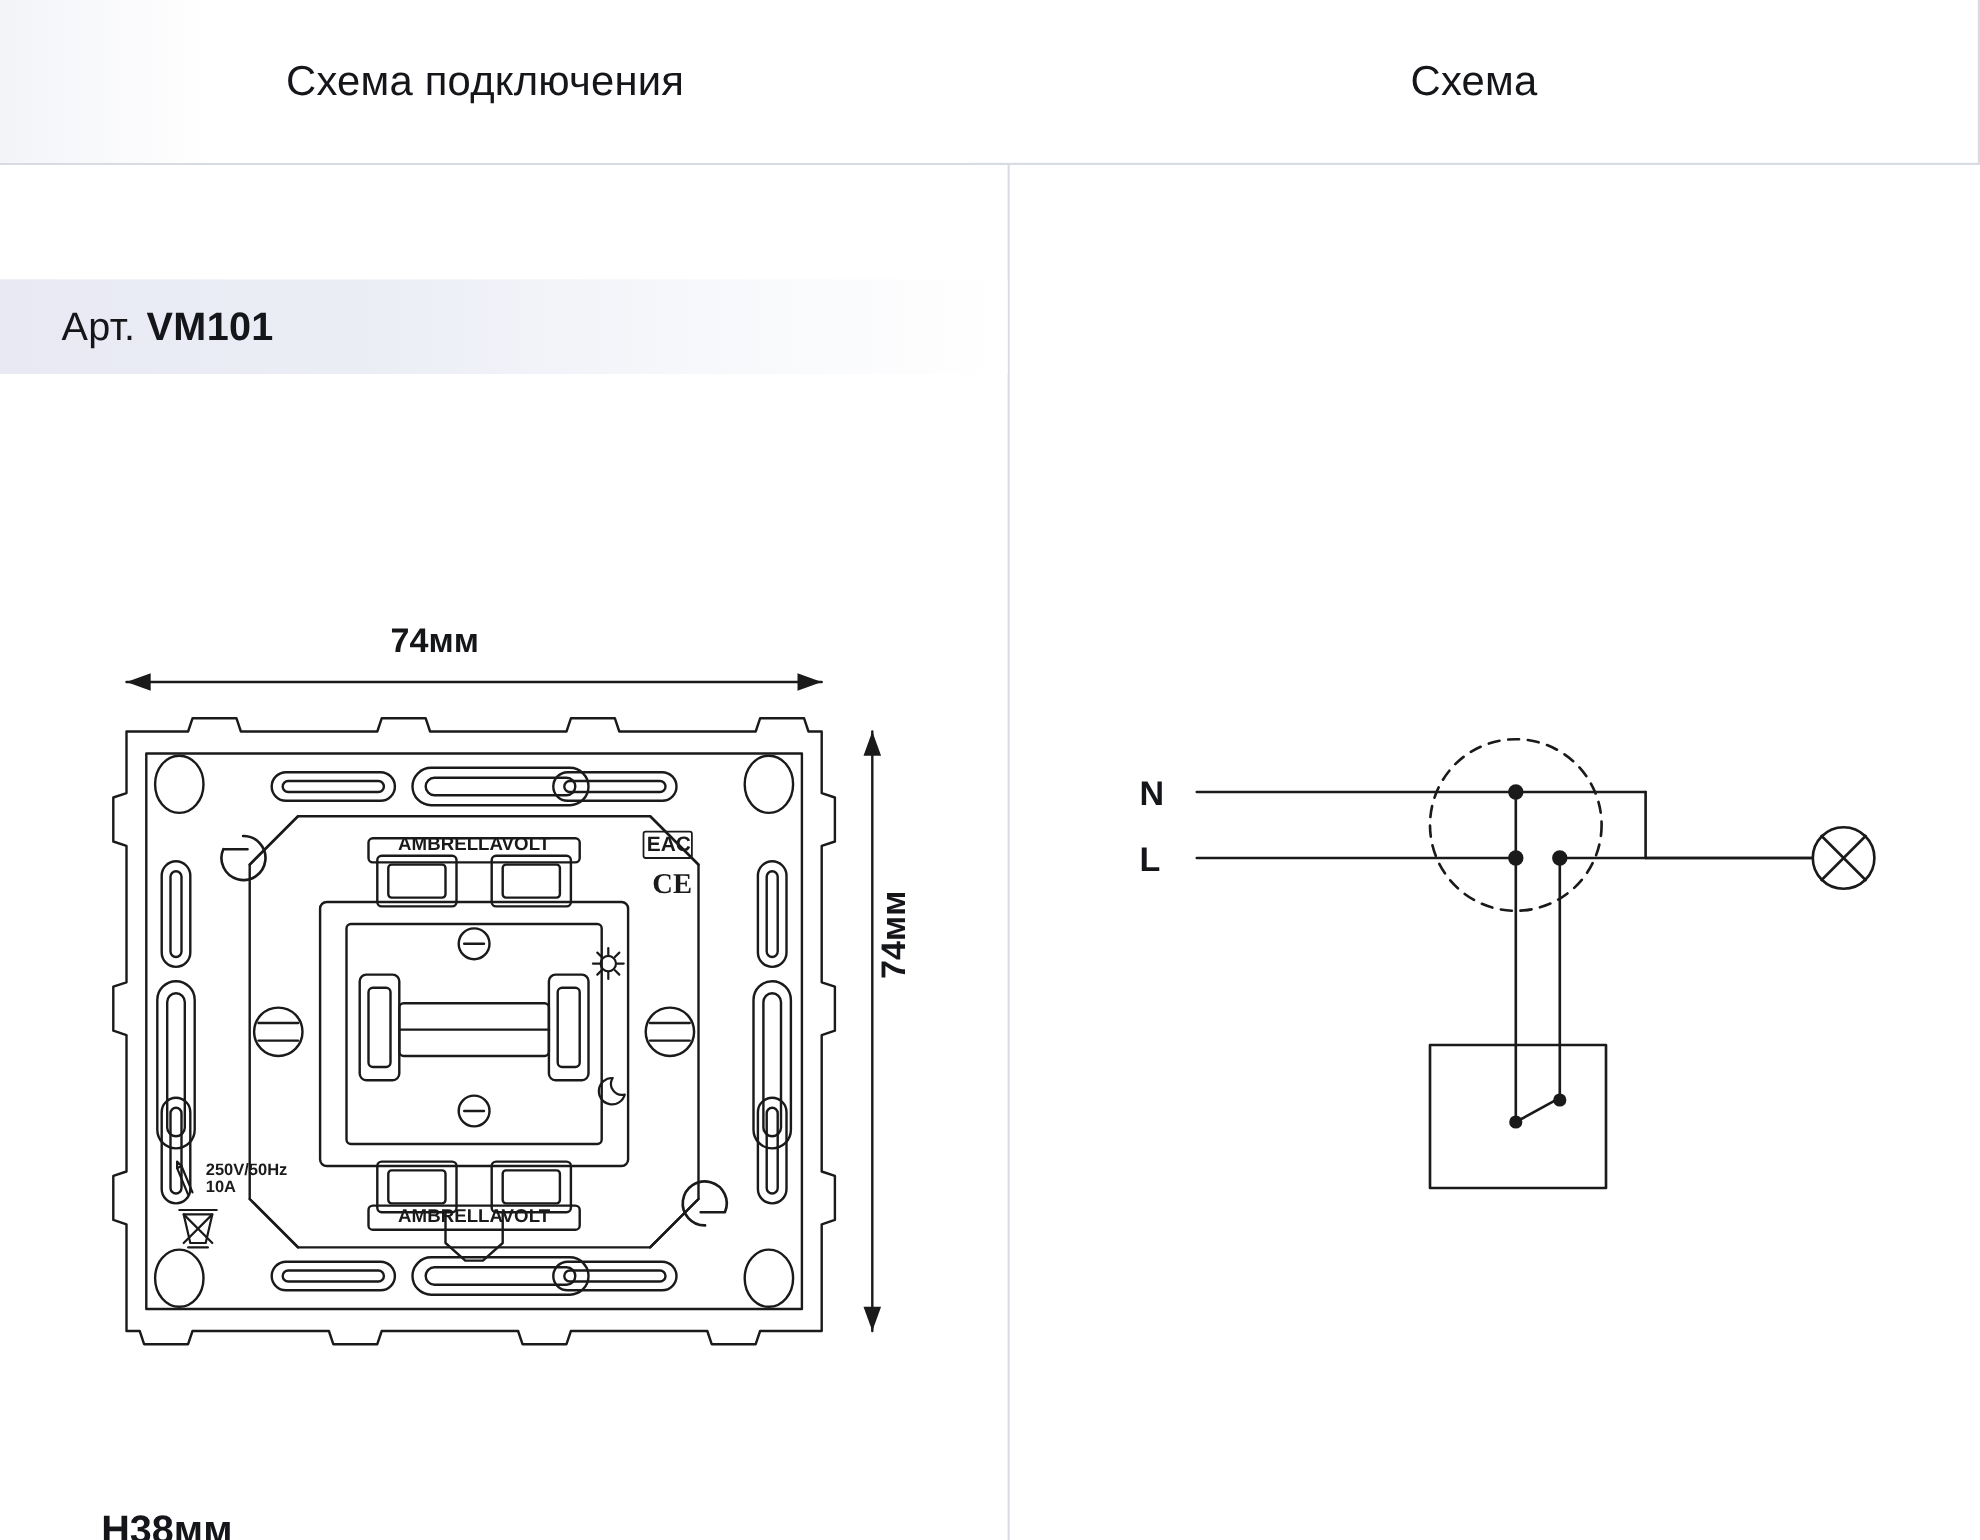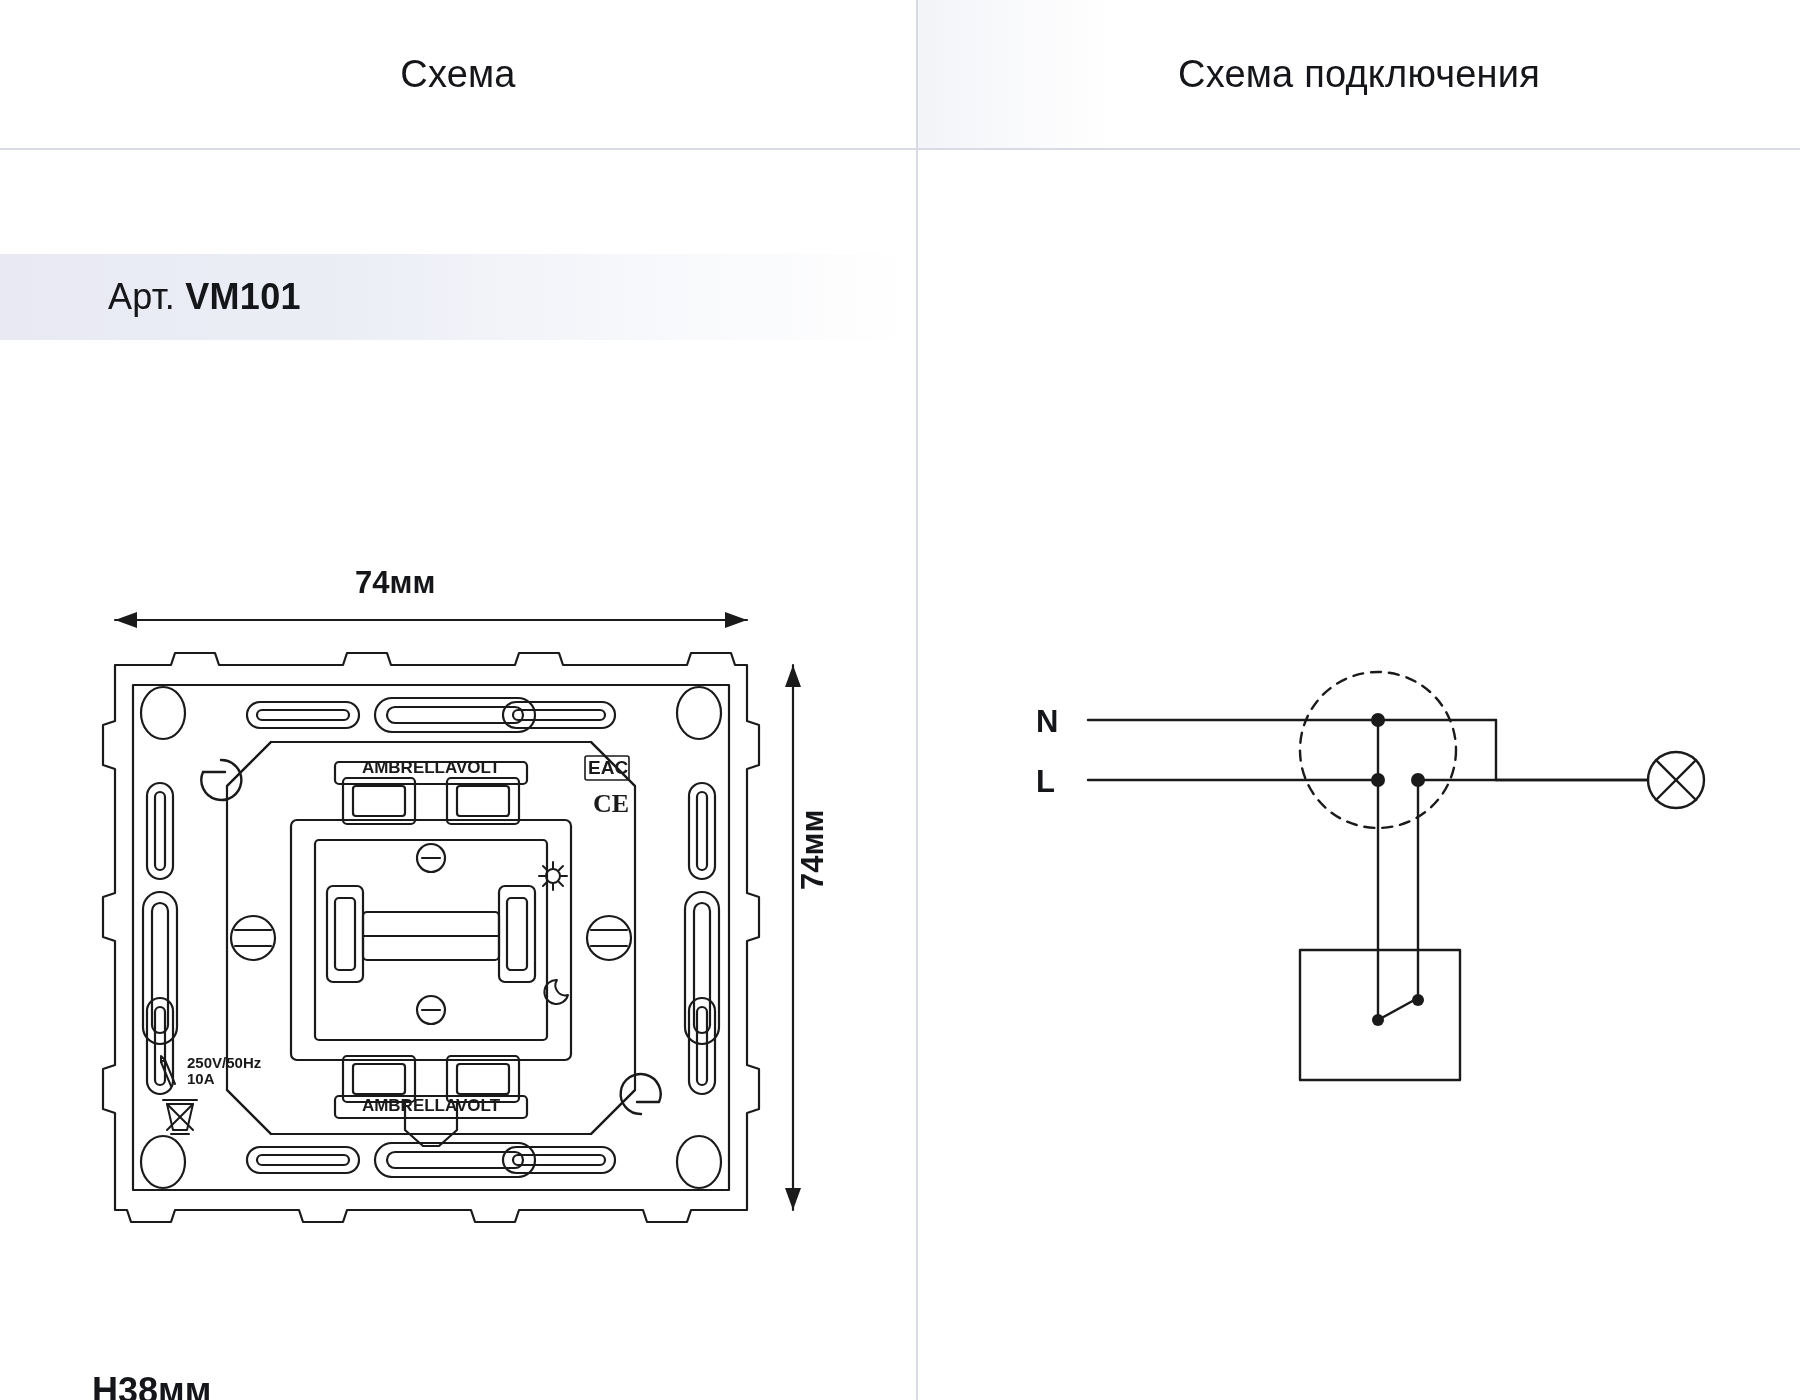--- a/index.html
+++ b/index.html
@@ -71,21 +71,21 @@
     width: 100%;
     height: 86px;
     background: linear-gradient(to right, #e8e9f3 0%, #eceef6 38%, #f7f8fb 70%, #ffffff 100%);
     display: flex;
     align-items: center;
   }
   .art-text {
     font-size: 36px;
     font-weight: 700;
     color: #15161a;
-    padding-left: 108px;
+    padding-left: 56px;
     letter-spacing: .3px;
   }
   .art-text .art-prefix { font-weight: 400; }
 
   .label-74-top {
     position: absolute;
     left: 355px;
     top: 415px;
     font-size: 31px;
     font-weight: 700;
@@ -126,22 +126,22 @@
     fill: #15161a;
     font-family: "Liberation Sans", sans-serif;
   }
 </style>
 </head>
 <body>
 
 <div class="page">
 
   <div class="header">
+    <div class="header-cell right">Схема подключения</div>
     <div class="header-cell left">Схема</div>
-    <div class="header-cell right">Схема подключения</div>
   </div>
 
   <div class="body">
 
     <div class="panel-left">
 
       <div class="art-band">
         <div class="art-text">
           <span class="art-prefix">Арт. </span><span>VM101</span>
         </div>

